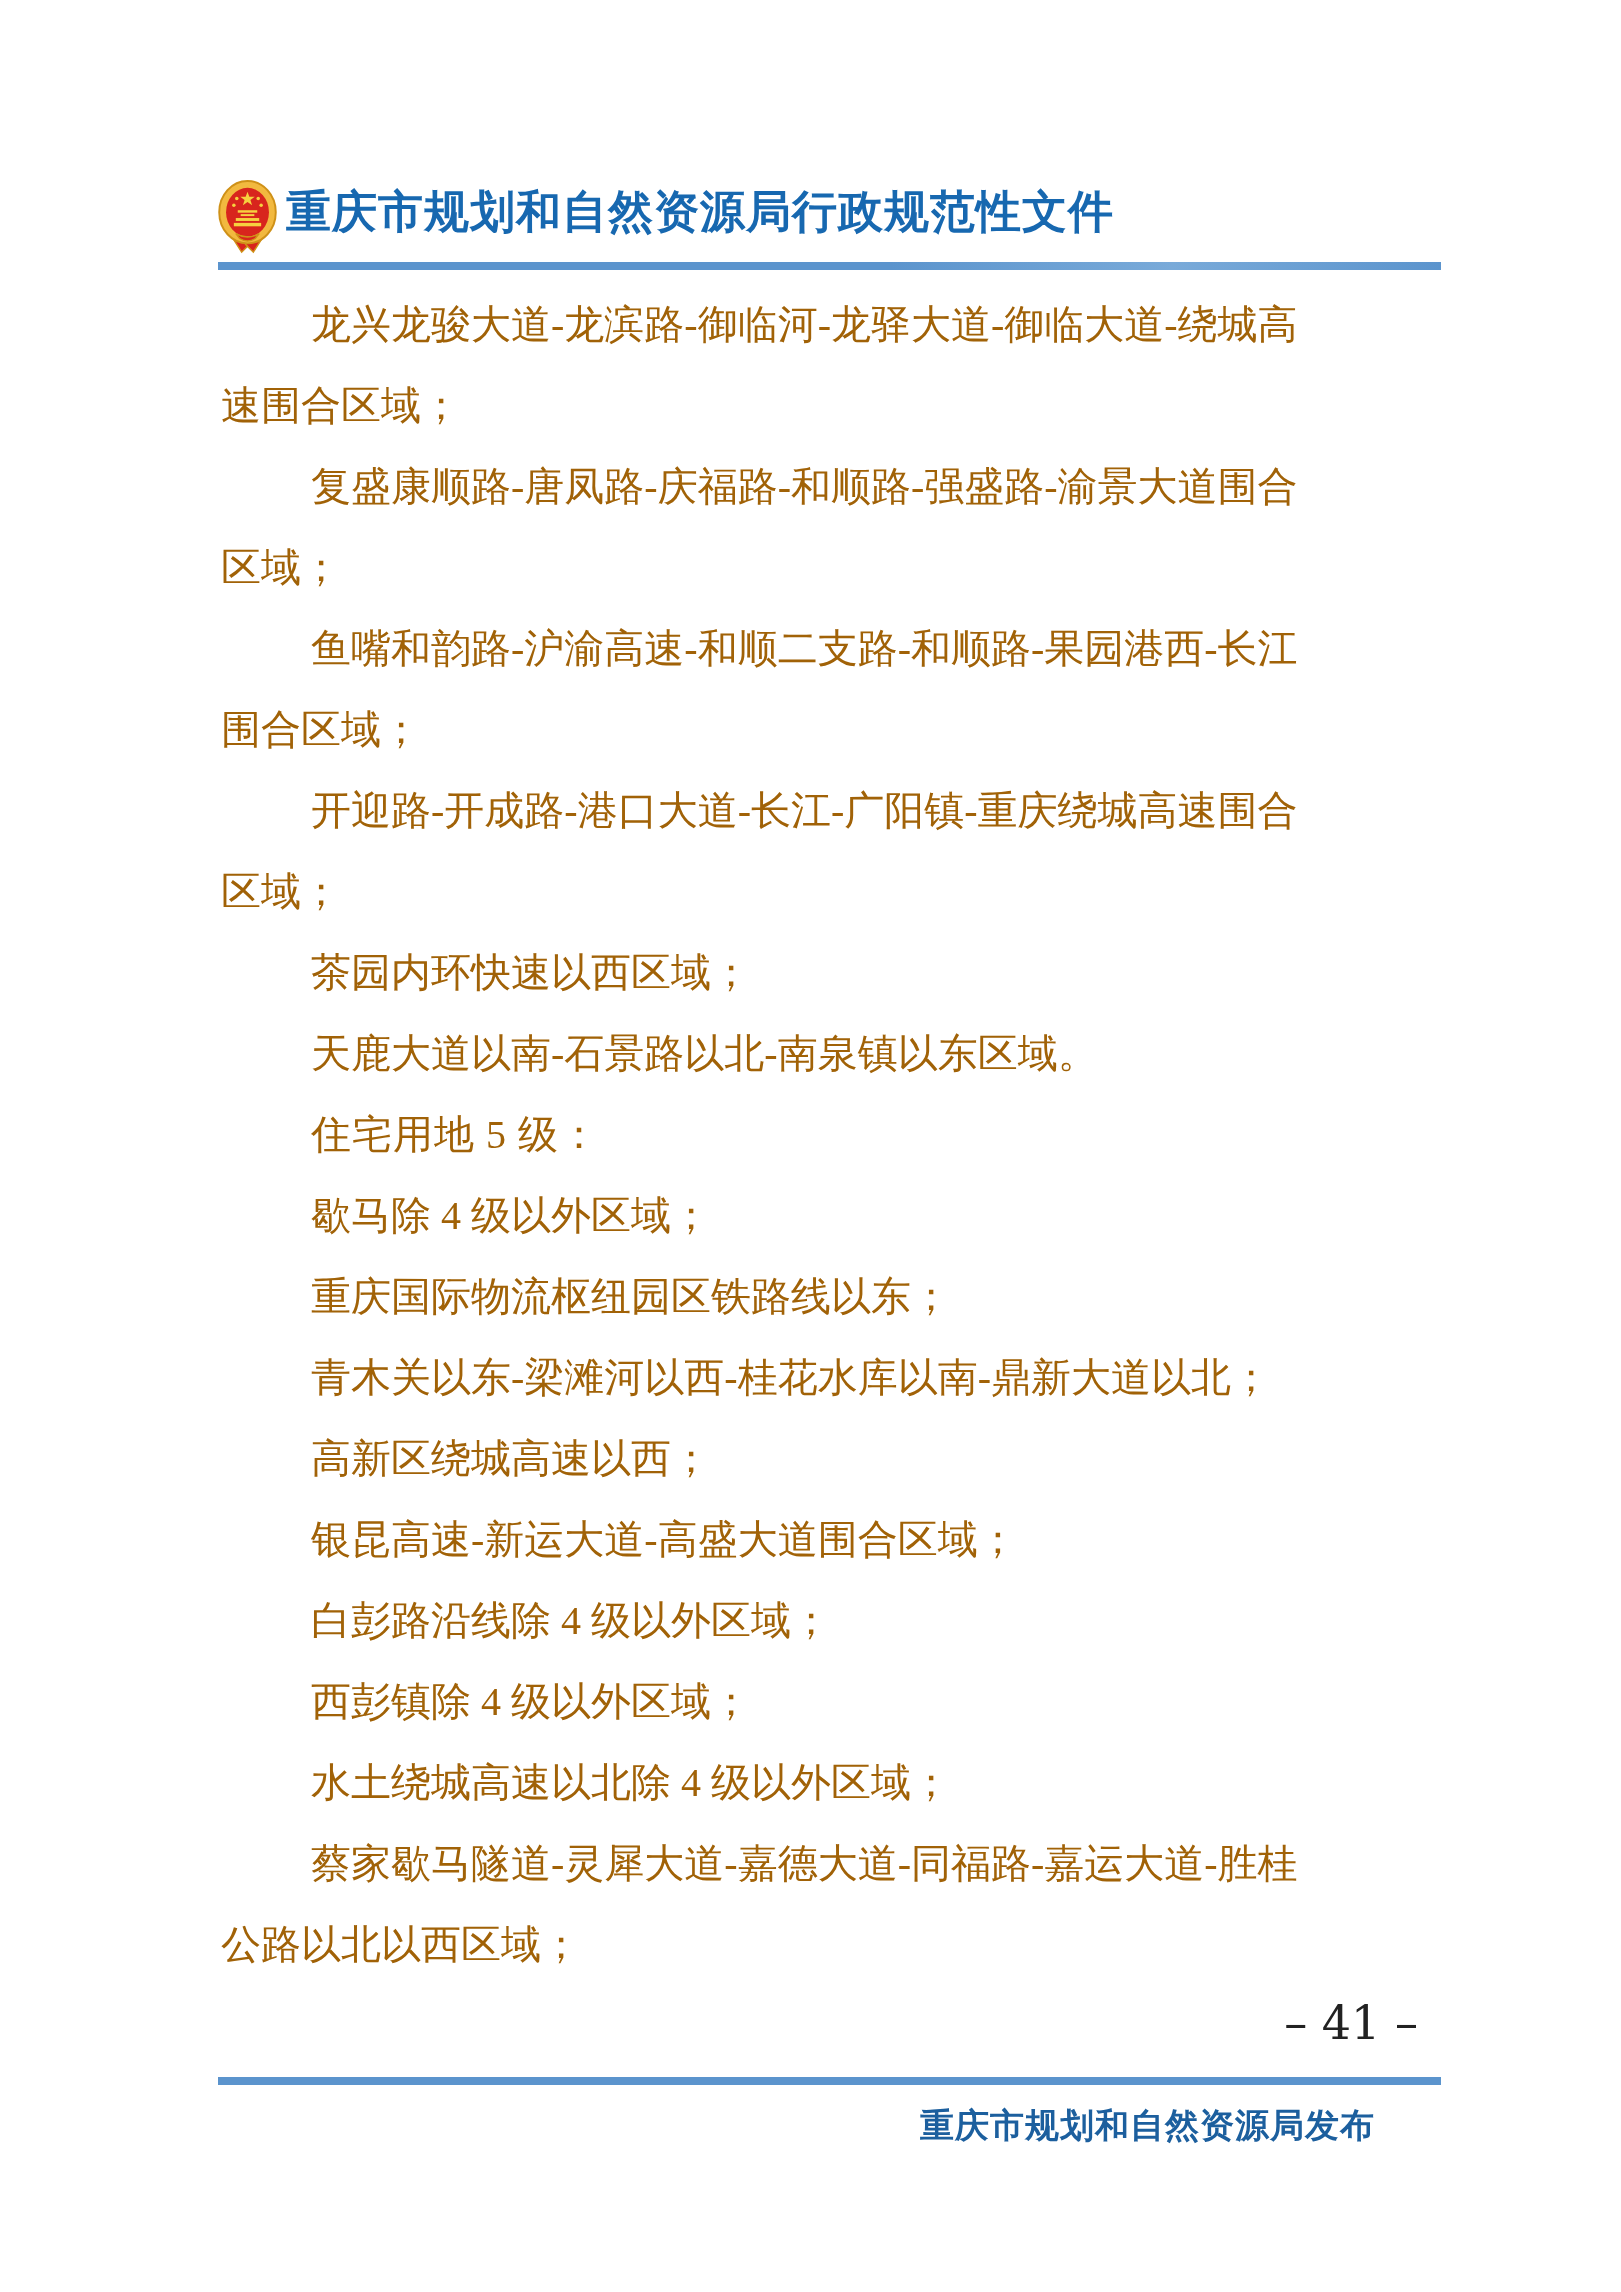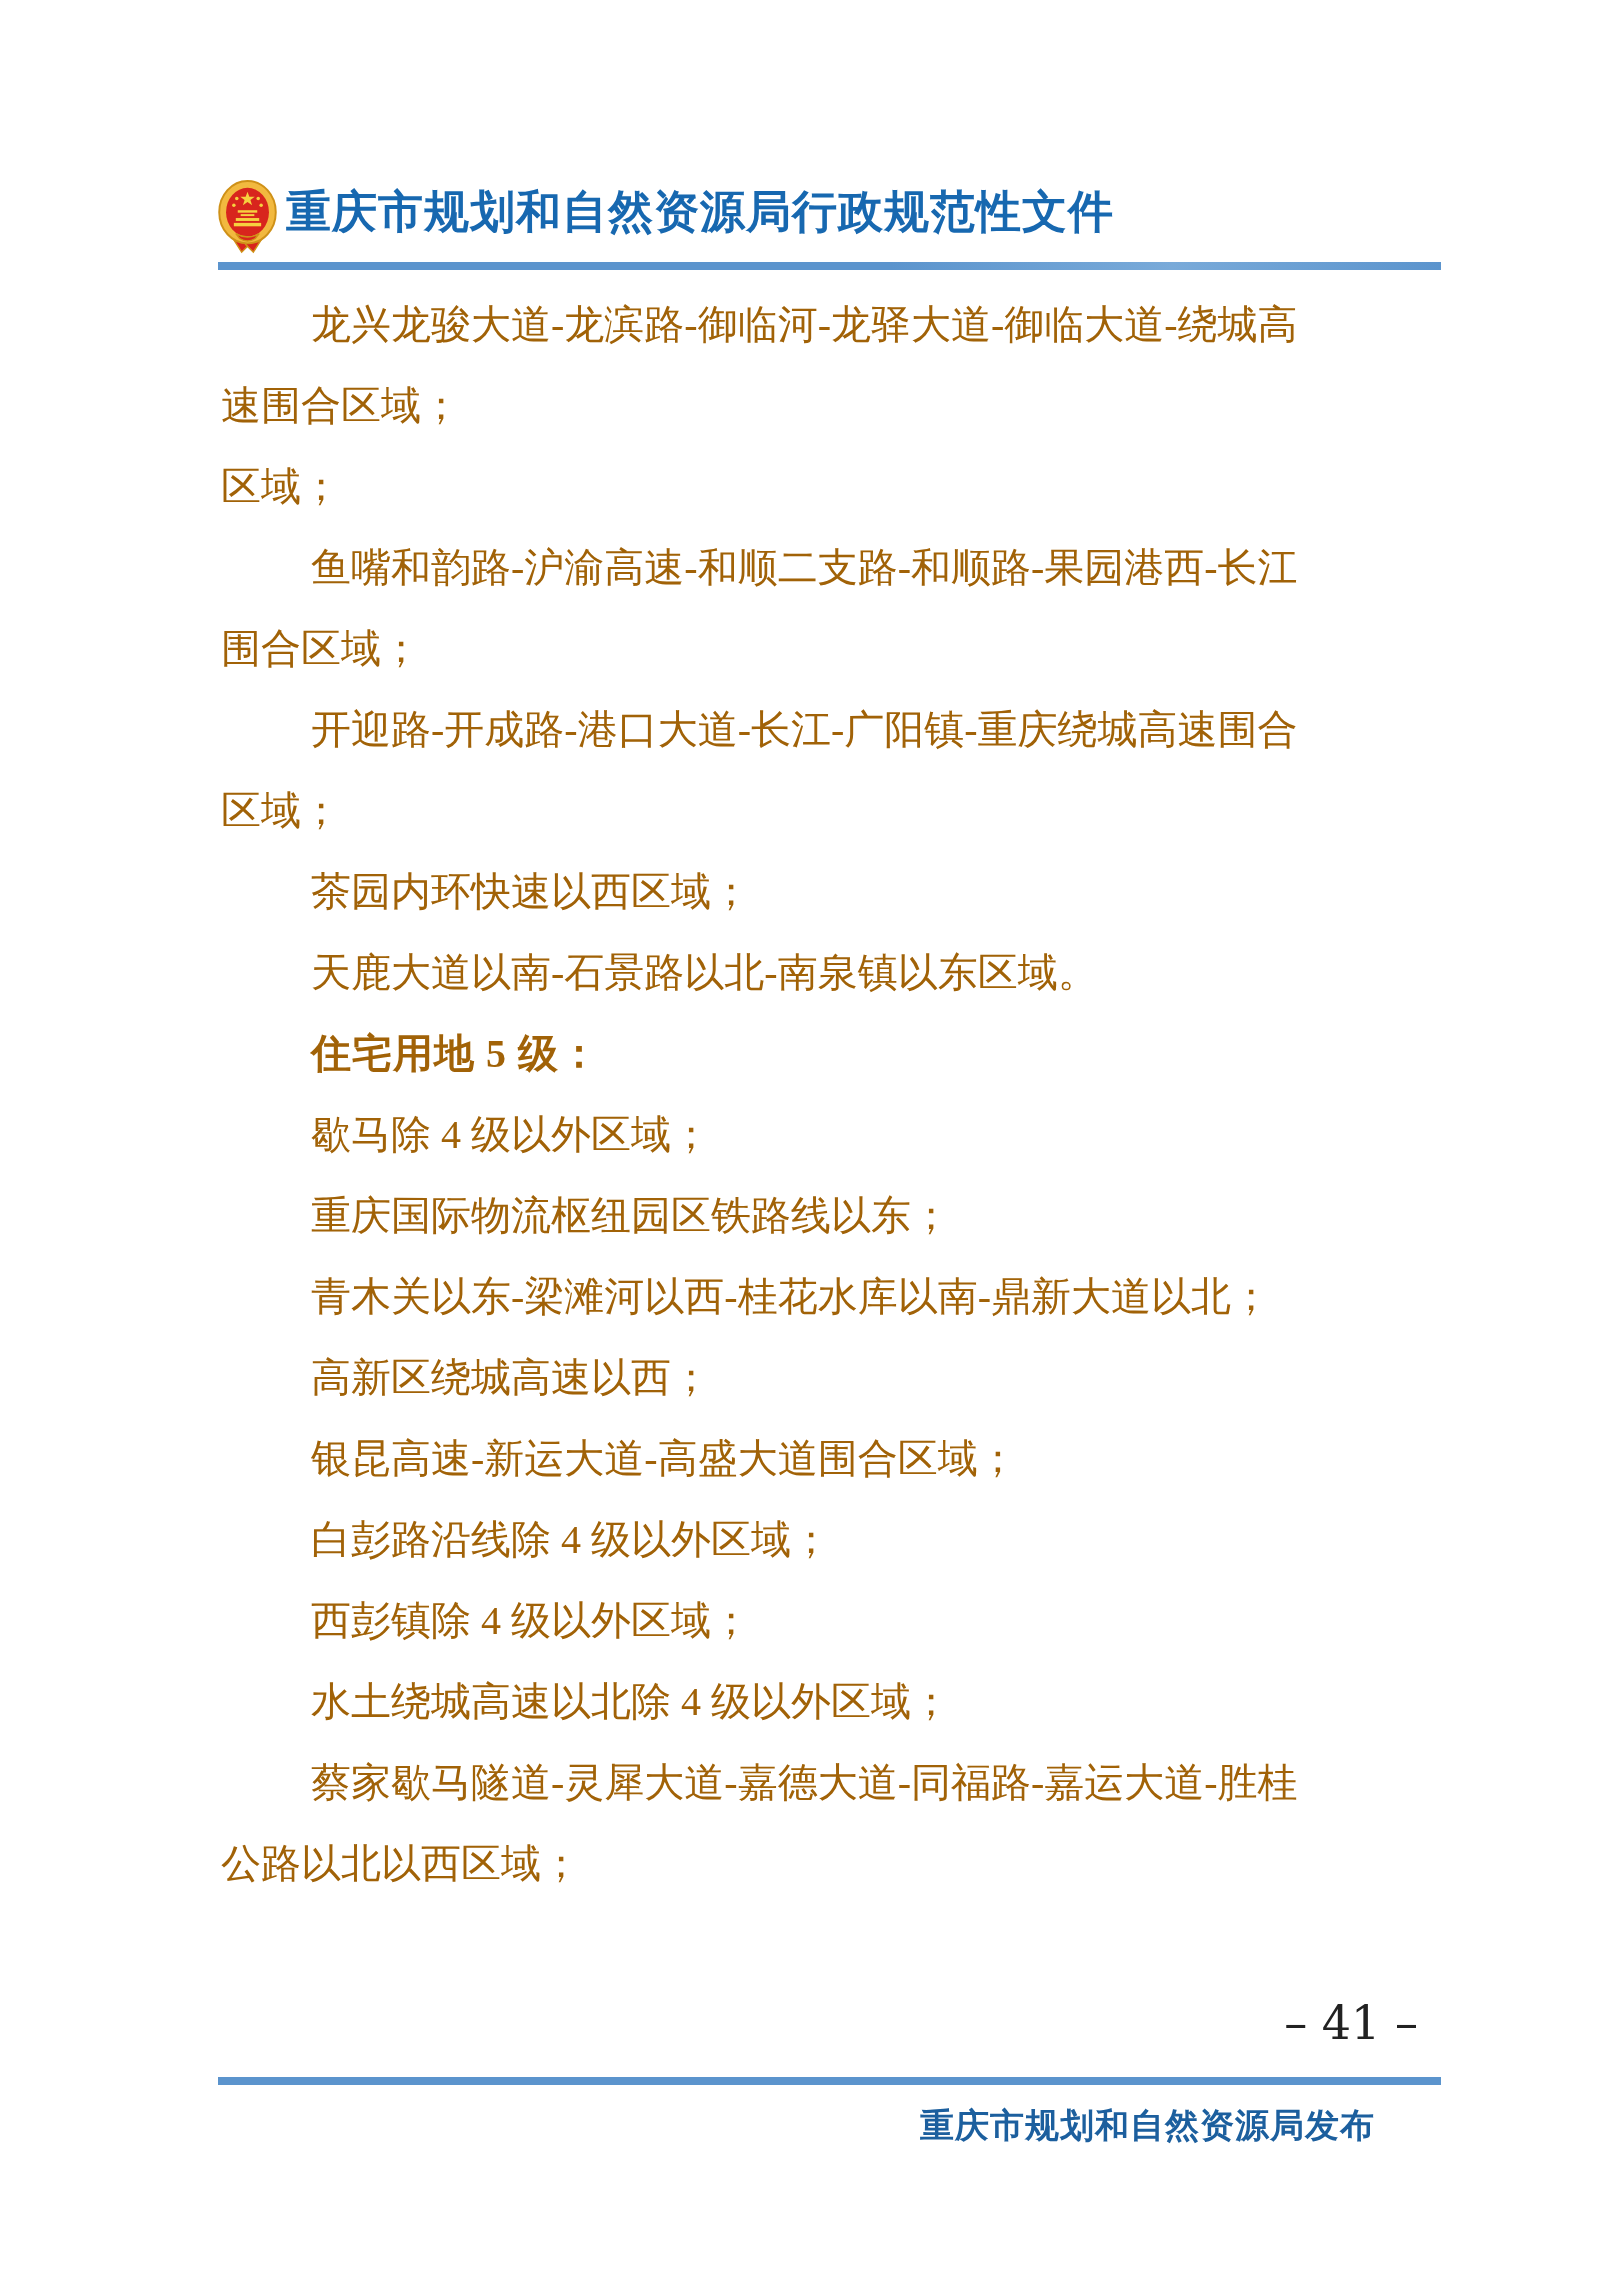--- a/index.html
+++ b/index.html
@@ -37,21 +37,21 @@
   .doc-body {
     position: absolute; left: 221px; top: 284px;
     width: 1221px;
     font-size: 40px;
     line-height: 81px;
     color: #a16207;
     font-family: "Liberation Serif", serif;
   }
   .doc-body .line { white-space: pre; }
   .doc-body .line.indent { text-indent: 90px; }
-  .doc-body .line.bold { font-weight: bold; letter-spacing: 1px; }
+  .doc-body .line.bold { font-weight: normal; letter-spacing: 1px; }
 
   
   .page-number {
     position: absolute; top: 1996px; right: 203px;
     font-family: "DejaVu Serif", serif;
     font-size: 46px;
     color: #222222;
     white-space: nowrap;
   }
   .footer-rule {
@@ -98,20 +98,21 @@
     <path d="M20,55 Q32,62 44,55 L40,60 Q32,65 24,60 Z" fill="#d8251d" stroke="#cf9118" stroke-width="1.5"></path>
   </svg>
 
   <div class="header-title">重庆市规划和自然资源局行政规范性文件</div>
 
   <div class="header-rule"></div>
 
   <div class="doc-body">
       <div class="line indent">龙兴龙骏大道-龙滨路-御临河-龙驿大道-御临大道-绕城高</div>
       <div class="line">速围合区域；</div>
+      <div class="line indent">复盛康顺路-唐凤路-庆福路-和顺路-强盛路-渝景大道围合</div>
       <div class="line">区域；</div>
       <div class="line indent">鱼嘴和韵路-沪渝高速-和顺二支路-和顺路-果园港西-长江</div>
       <div class="line">围合区域；</div>
       <div class="line indent">开迎路-开成路-港口大道-长江-广阳镇-重庆绕城高速围合</div>
       <div class="line">区域；</div>
       <div class="line indent">茶园内环快速以西区域；</div>
       <div class="line indent">天鹿大道以南-石景路以北-南泉镇以东区域。</div>
       <div class="line indent bold">住宅用地 5 级：</div>
       <div class="line indent">歇马除 4 级以外区域；</div>
       <div class="line indent">重庆国际物流枢纽园区铁路线以东；</div>

